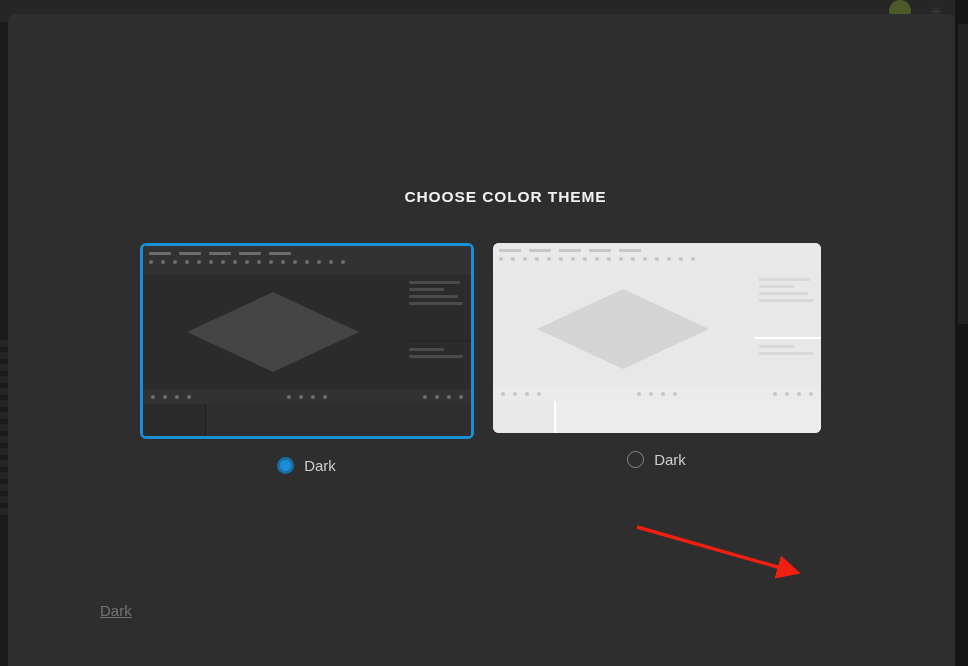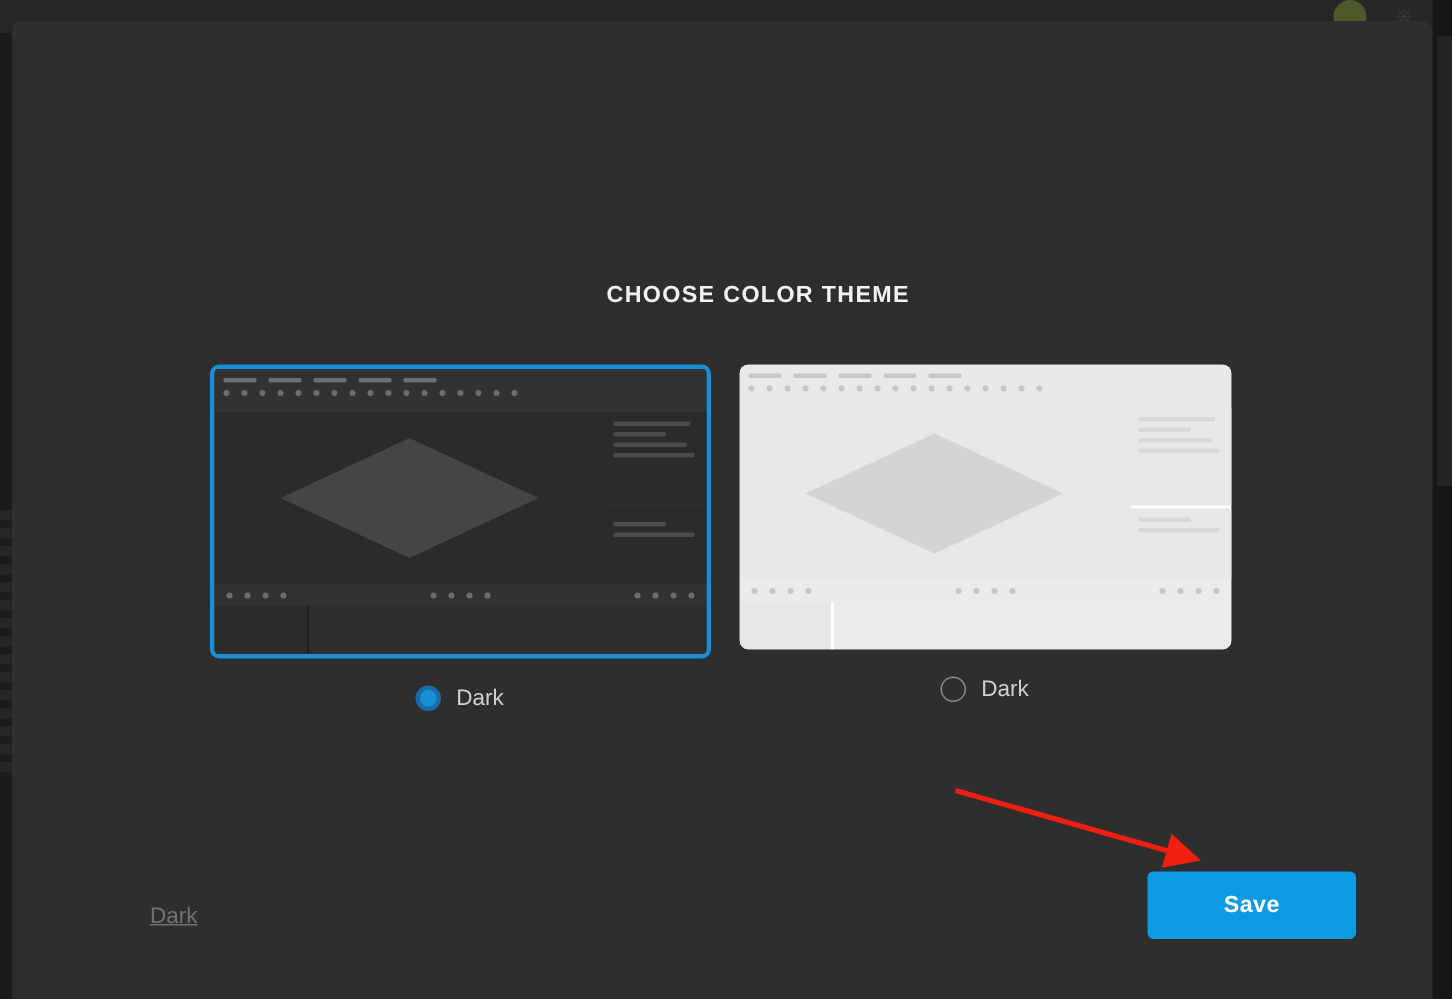--- a/index.html
+++ b/index.html
@@ -506,21 +506,20 @@
       </div>
       <div class="radio-row">
         <span class="radio off"></span>
         <span class="radio-label">Dark</span>
       </div>
     </div>
 
   </div>
 
   <a class="skip-link" href="#">Dark</a>
-  <button class="save-button">Save</button>
 </div>
 
 <svg class="arrow-overlay" viewBox="0 0 968 666">
   <defs>
     <marker id="ah" markerWidth="7" markerHeight="7" refX="1" refY="3.5" orient="auto">
       <polygon points="0,0 7,3.5 0,7" fill="#f01f10"></polygon>
     </marker>
   </defs>
   <line x1="637" y1="527" x2="781" y2="568" stroke="#f01f10" stroke-width="3.4" marker-end="url(#ah)"></line>
 </svg>

